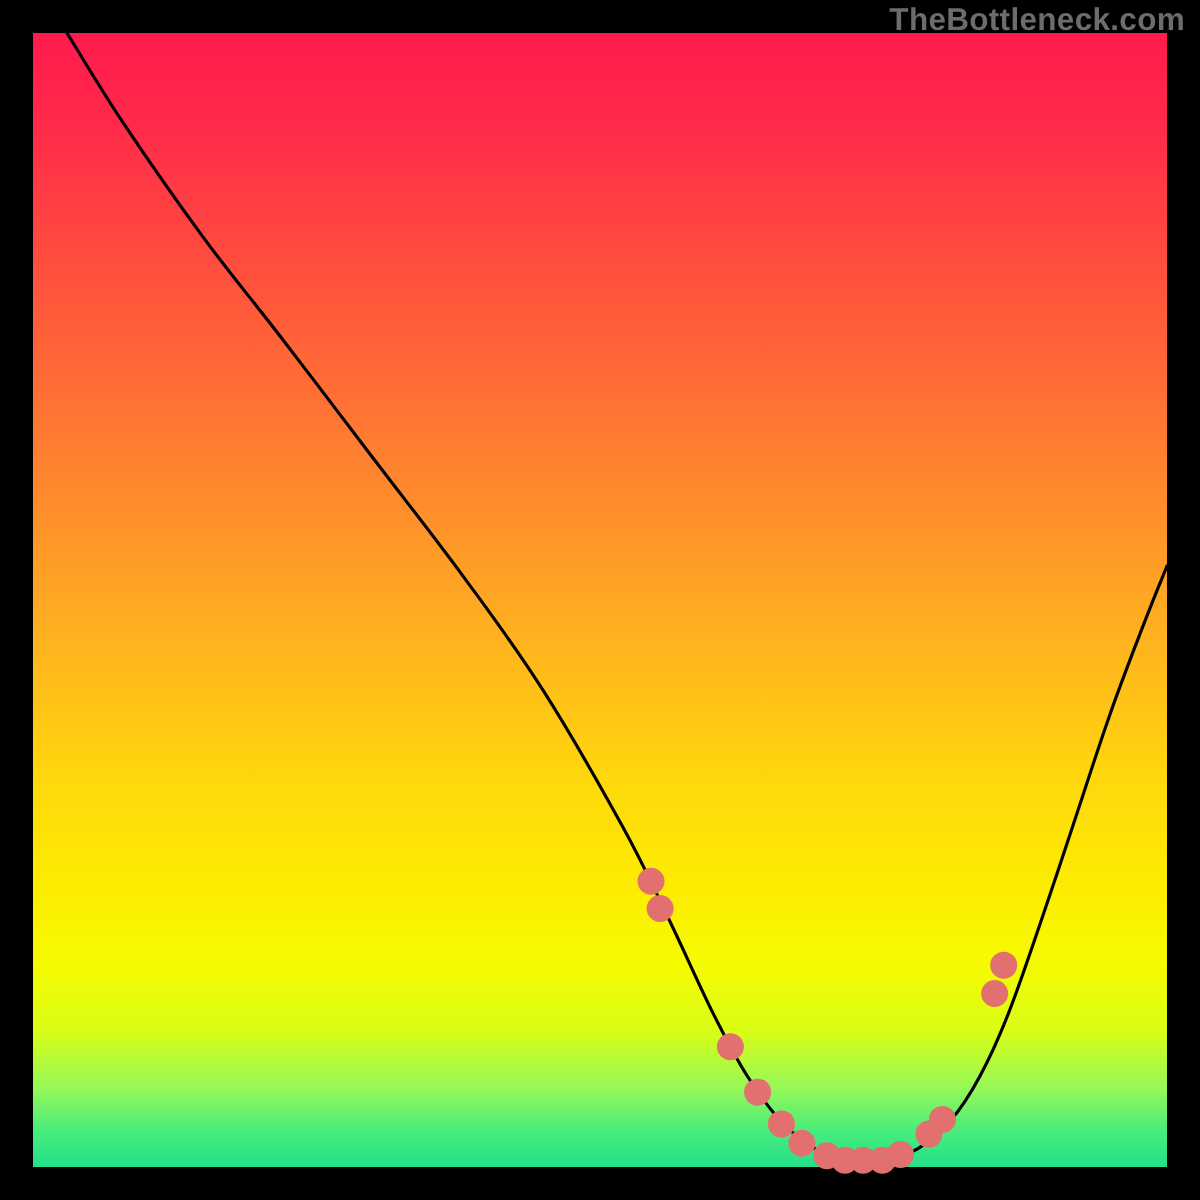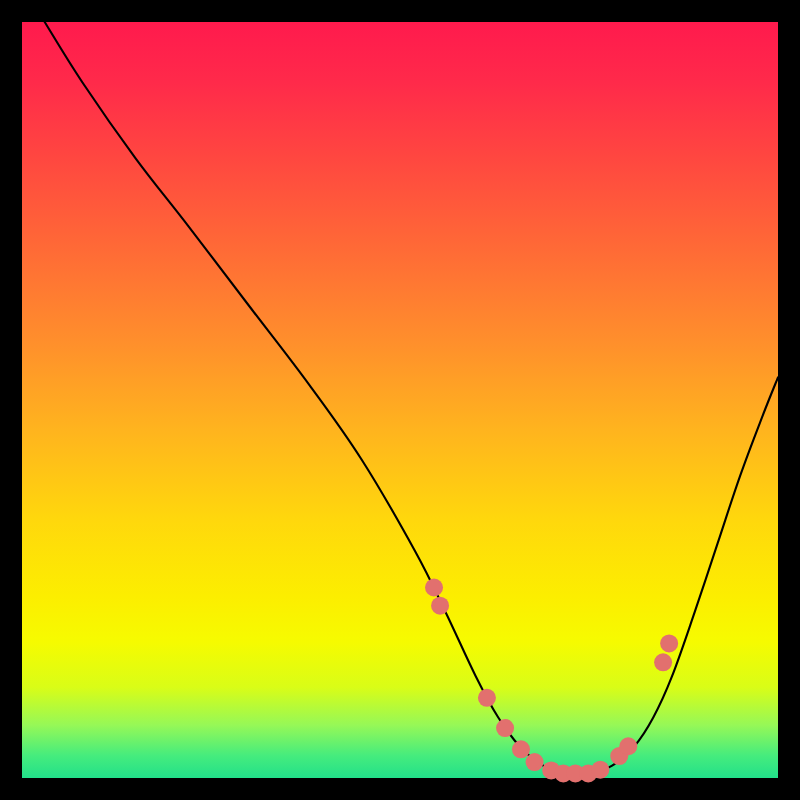--- a/index.html
+++ b/index.html
@@ -75,13 +75,14 @@
         <circle cx="575.39" cy="773.46" r="9" fill="#e2706e"></circle>
         <circle cx="588.24" cy="773.46" r="9" fill="#e2706e"></circle>
         <circle cx="600.34" cy="769.68" r="9" fill="#e2706e"></circle>
         <circle cx="619.24" cy="756.08" r="9" fill="#e2706e"></circle>
         <circle cx="628.31" cy="746.25" r="9" fill="#e2706e"></circle>
         <circle cx="663.09" cy="662.33" r="9" fill="#e2706e"></circle>
         <circle cx="669.14" cy="643.43" r="9" fill="#e2706e"></circle>
       </g>
   </svg>
 
+  <div class="watermark">TheBottleneck.com</div>
 </div>
 
 </body></html>

